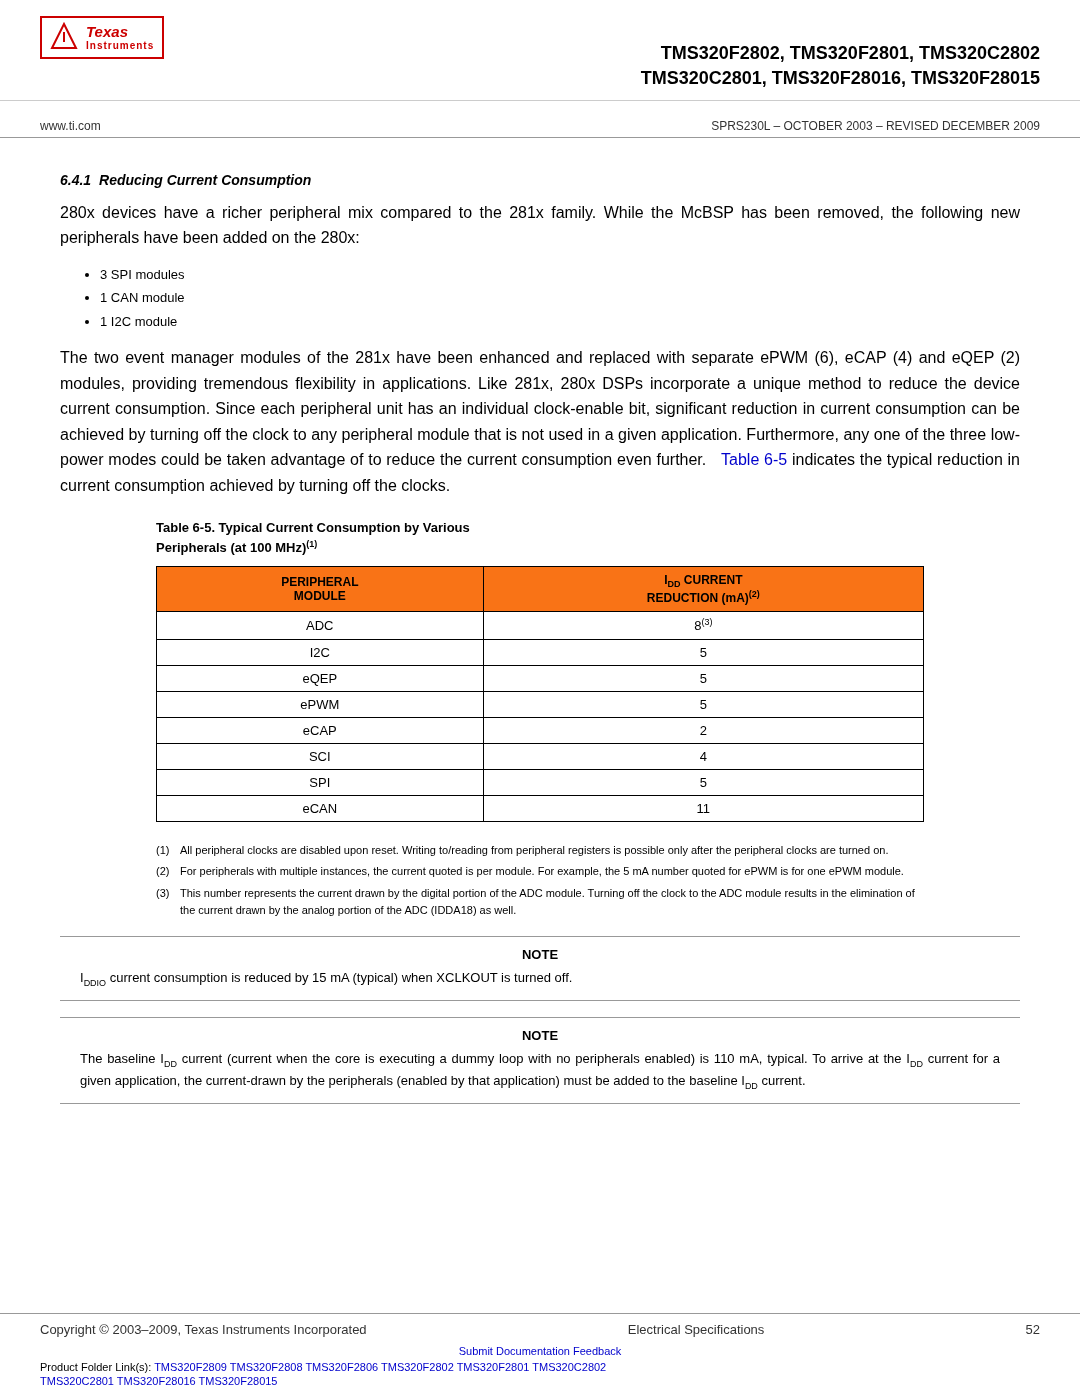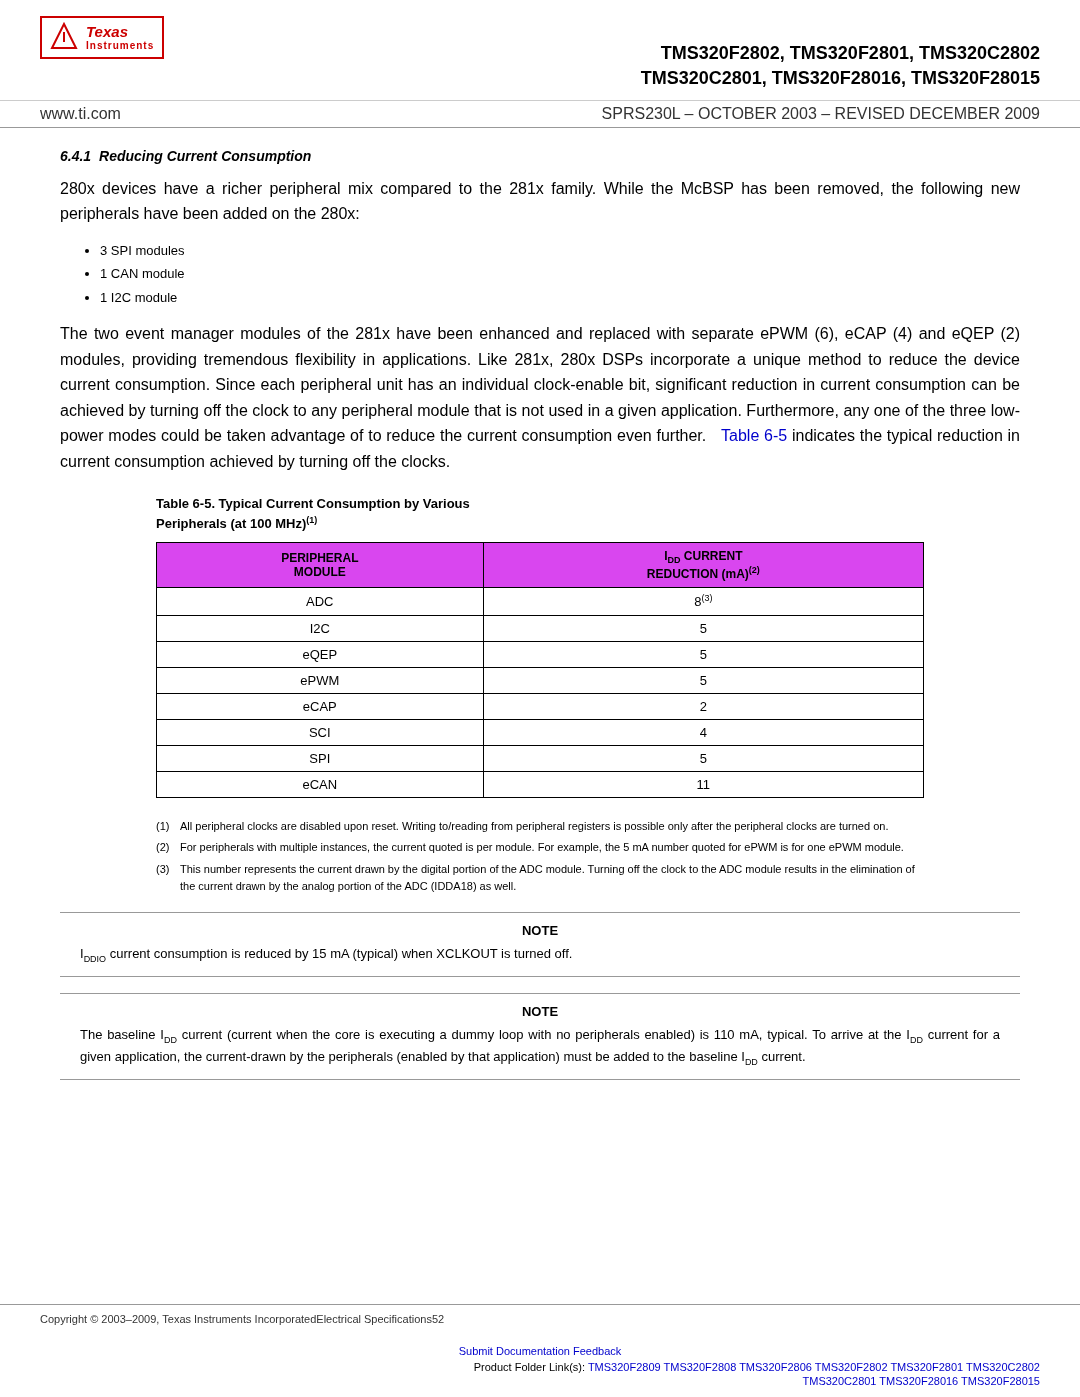--- a/index.html
+++ b/index.html
@@ -10,20 +10,21 @@
       background: #fff;
       width: 1080px;
       min-height: 1397px;
     }
     .page {
       width: 1080px;
       min-height: 1397px;
       display: flex;
       flex-direction: column;
       padding: 0;
+      gap: 14px;
     }
 
     
     .header {
       display: flex;
       align-items: flex-start;
       padding: 16px 40px 8px 40px;
       border-bottom: 1px solid #ccc;
     }
     .header-logo {
@@ -61,21 +62,21 @@
       font-size: 18px;
       font-weight: bold;
       color: #000;
       line-height: 1.4;
     }
     .header-subtitle {
       display: flex;
       justify-content: space-between;
       align-items: center;
       padding: 4px 40px;
-      font-size: 16px;
+      font-size: 12px;
       color: #333;
       border-bottom: 1px solid #999;
     }
 
     
     .main-content {
       flex: 1;
       padding: 20px 60px 20px 60px;
     }
 
@@ -126,21 +127,21 @@
     .data-table {
       width: 100%;
       border-collapse: collapse;
       font-size: 13px;
     }
     .data-table th {
       border: 1px solid #000;
       padding: 6px 12px;
       text-align: center;
       font-weight: bold;
-      background: #d946ef;
+      background: #f97316;
       font-size: 12px;
     }
     .data-table td {
       border: 1px solid #000;
       padding: 5px 12px;
       text-align: center;
     }
     .data-table td:first-child {
       text-align: center;
       margin-top: 12px;
@@ -192,36 +193,37 @@
     }
 
     
     .footer {
       border-top: 1px solid #999;
       padding: 8px 40px;
       margin-top: auto;
     }
     .footer-top {
       display: flex;
+      justify-content: space-between;
       align-items: center;
-      font-size: 11px;
+      font-size: 13px;
       color: #333;
-      margin-bottom: 20px;
+      margin-bottom: 8px;
     }
     .footer-center {
       text-align: center;
       font-size: 11px;
       margin-bottom: 4px;
     }
     .footer-link {
       color: #0000cc;
       text-decoration: none;
     }
     .footer-links-row {
-      text-align: right;
+      text-align: left;
       font-size: 11px;
       margin-bottom: 2px;
     }
   </style>
 </head>
 <body>
 
 <div class="page">
 
   <div class="header">

